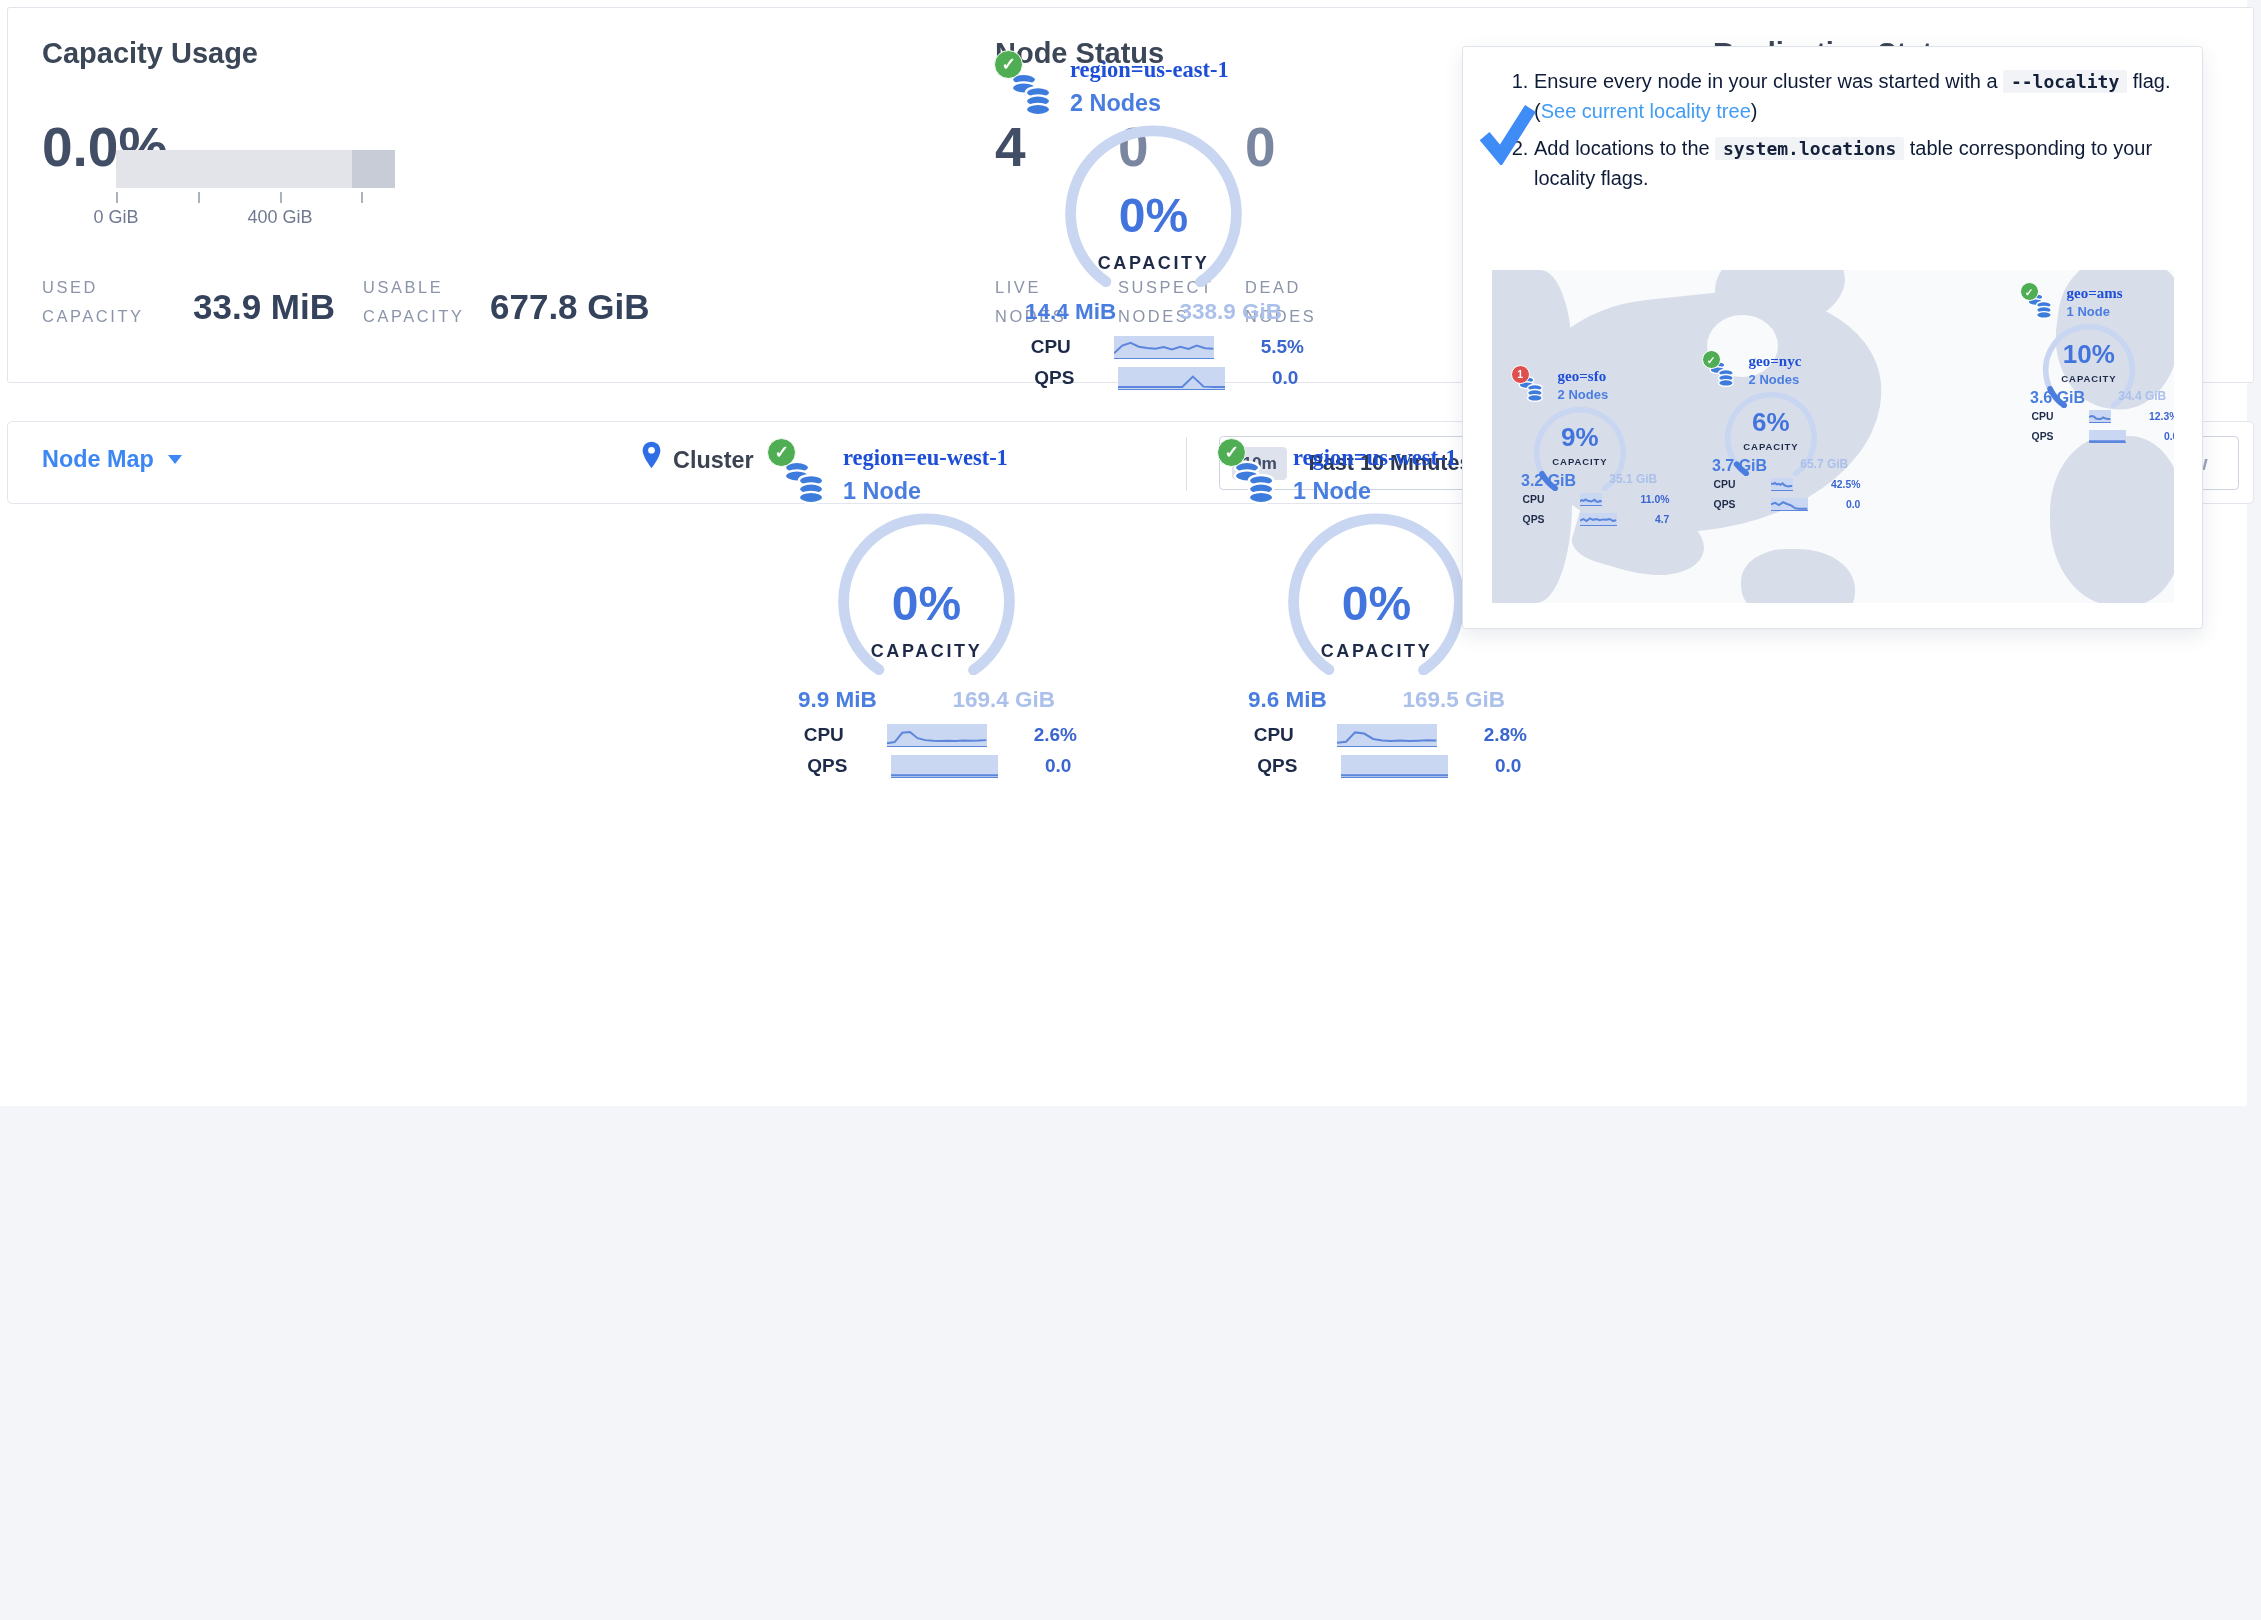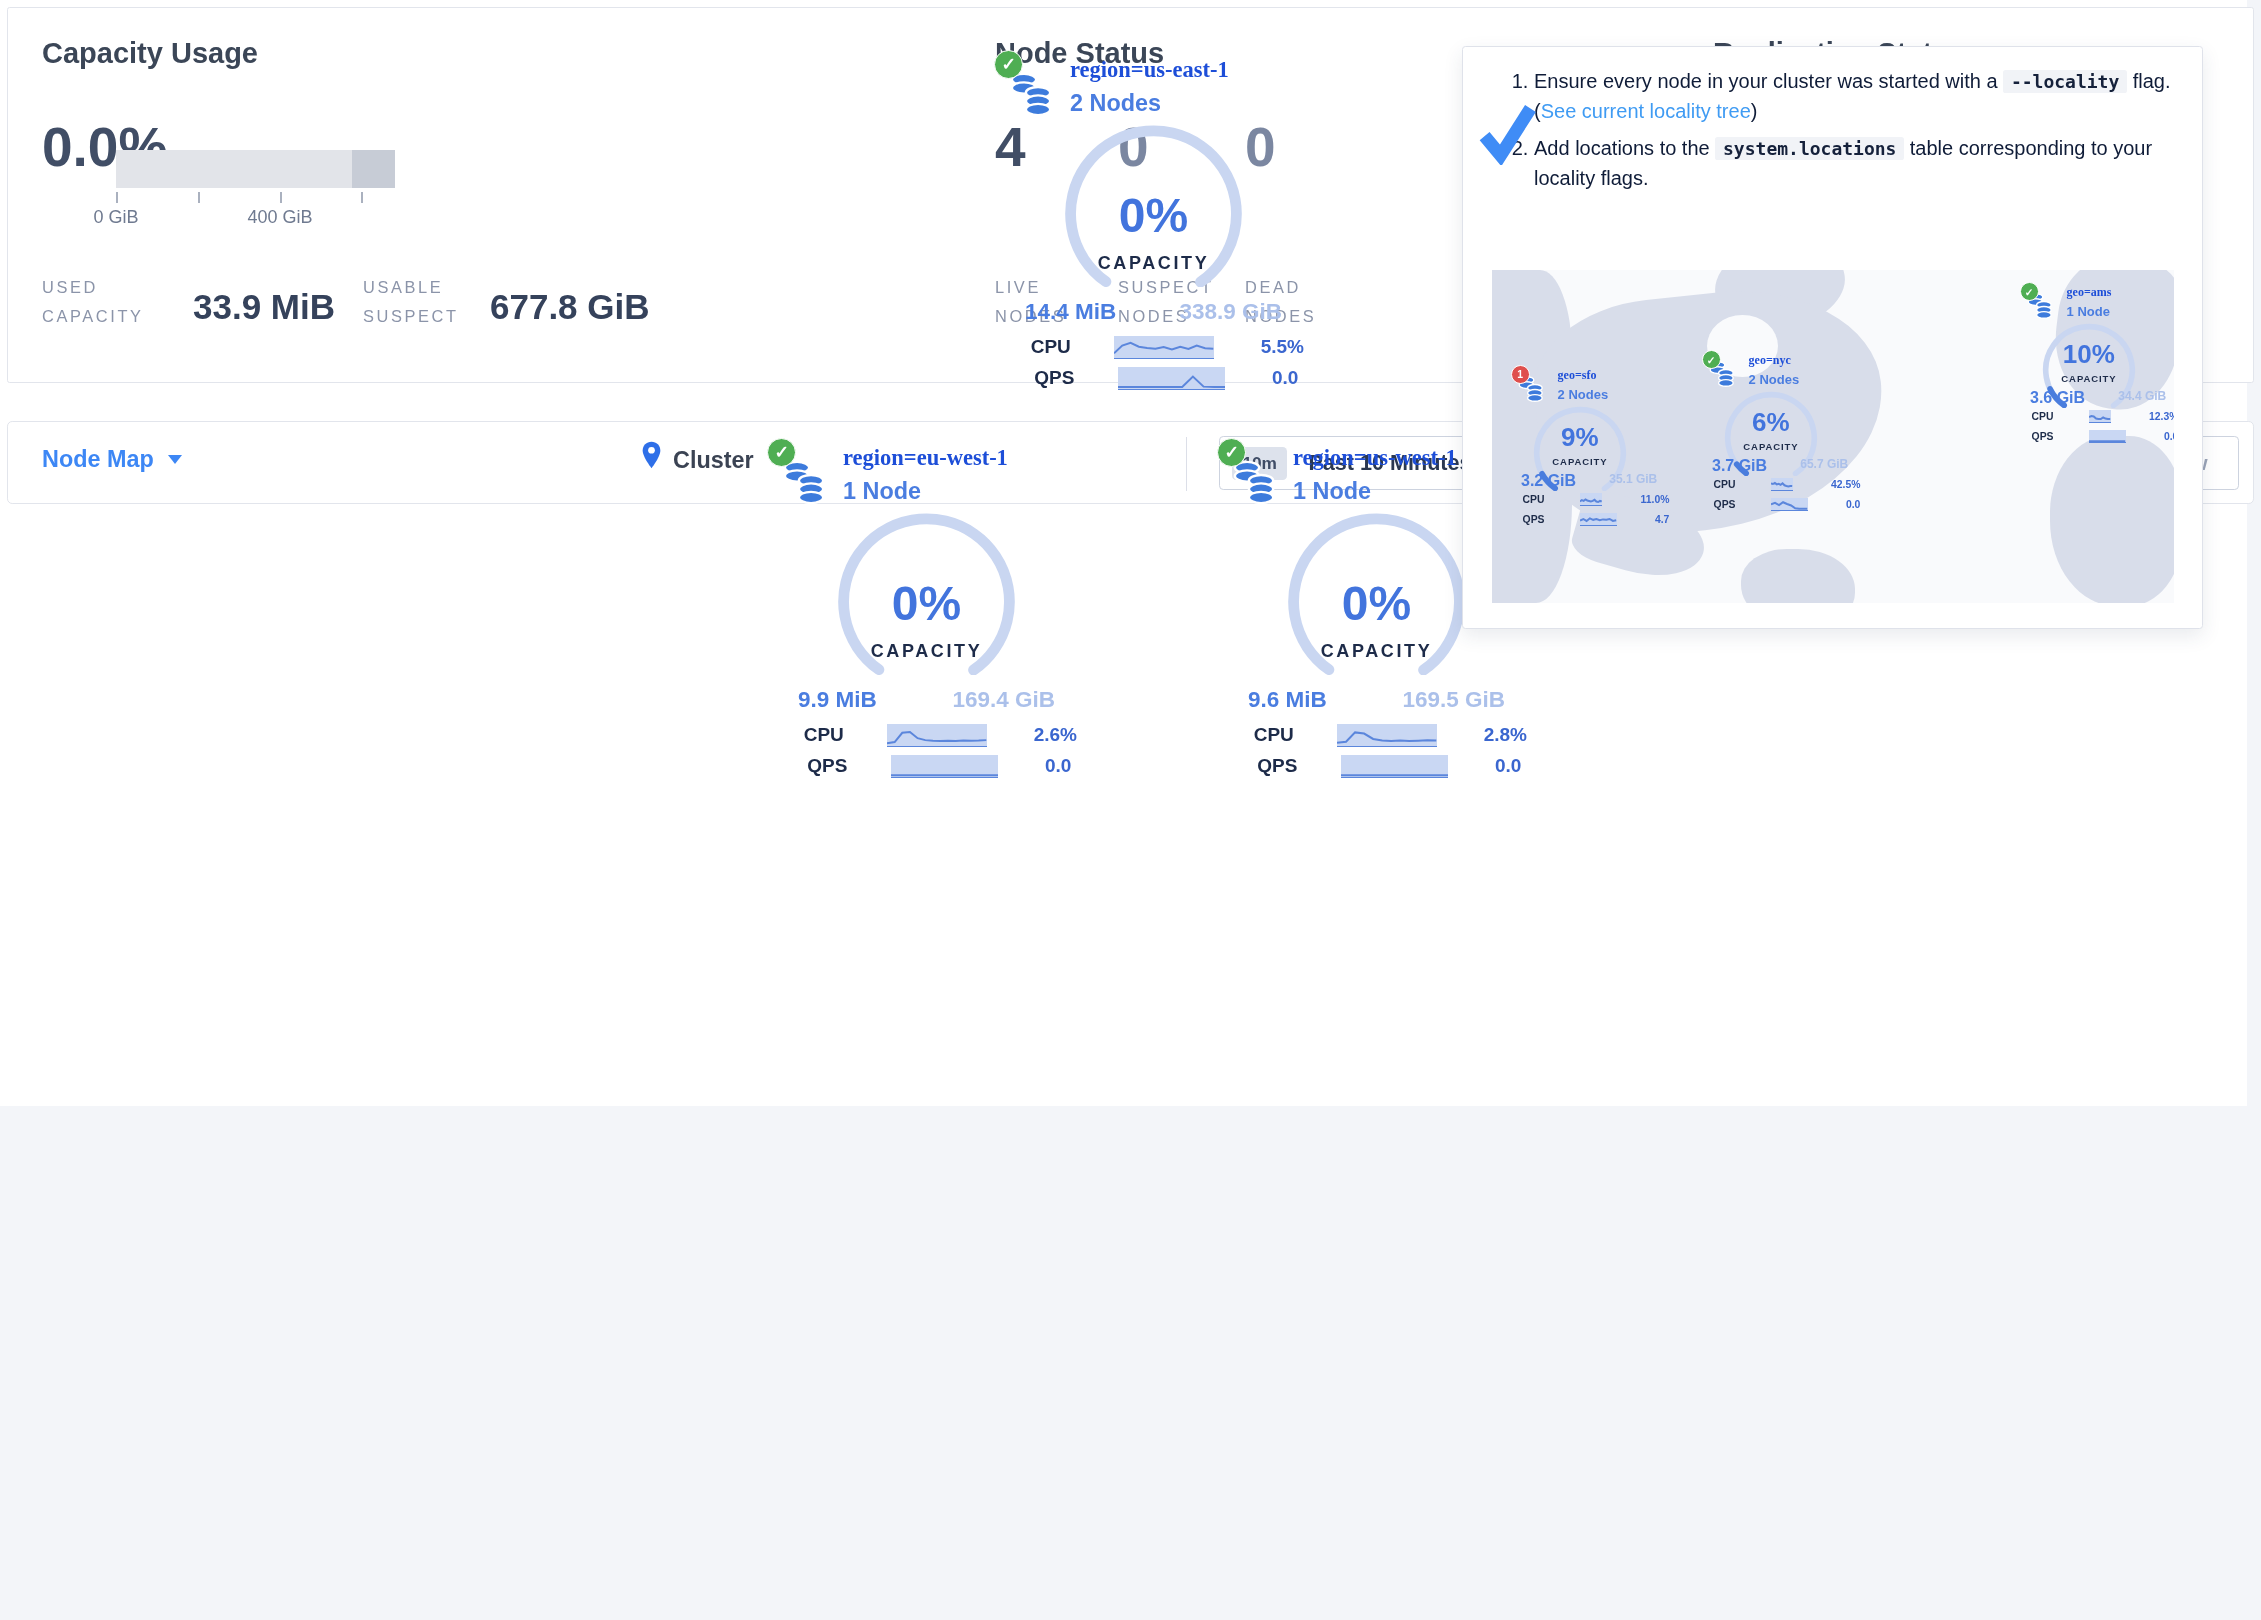--- a/index.html
+++ b/index.html
@@ -72,21 +72,21 @@
   .ng-mval { margin-left:19px; font-size:19px; font-weight:700; color:#3a66cf; }
 
   .ng-us-east { left:989px; top:50px; }
   .ng-eu-west { left:762px;  top:438px; }
   .ng-us-west { left:1212px; top:438px; }
 
   
   .node-group.mini { width:164px; height:164px; }
   .mini .ng-badge { left:0; top:0; width:19px; height:19px; border-width:1.3px; font-size:10.4px; }
   .mini .db-icon { left:7.8px; top:10.4px; width:26px; height:28px; }
-  .mini .ng-region { left:47px; top:2.6px; font-size:12px;text-align:right; }
+  .mini .ng-region { left:47px; top:2.6px; font-size:15px;text-align:right; }
   .mini .ng-count { left:47px; top:21.6px; font-size:13px; }
   .mini .ng-gauge { left:17.3px; top:36px; width:104px; height:90px; }
   .mini .ng-pct { top:21px; font-size:26px; }
   .mini .ng-capl { top:55px; font-size:9.5px; letter-spacing:0.9px; }
   .mini .ng-used { left:10.4px; top:107px; font-size:16px; }
   .mini .ng-total{ right:17.3px; top:107px; font-size:12px; }
   .mini .ng-row { left:12px; right:5.2px; }
   .mini .r-cpu { top:128px; } .mini .r-qps { top:148px; }
   .mini .ng-mlabel { width:35px; padding-right:7.8px; font-size:10.4px; }
   .mini .spark { width:57px; height:13px; border-bottom-width:1.3px; }
@@ -132,21 +132,21 @@
     <div class="tick tick1"></div>
     <div class="tick tick2"></div>
     <div class="tick tick3"></div>
     <div class="tick tick4"></div>
     <div class="tick-label tl-0">0 GiB</div>
     <div class="tick-label tl-400">400 GiB</div>
     <div class="caps-label" style="left:34px;">USED
 CAPACITY</div>
     <div class="caps-value" style="left:185px;">33.9 MiB</div>
     <div class="caps-label" style="left:355px;">USABLE
-SUSPECT</div>
+CAPACITY</div>
     <div class="caps-value" style="left:482px;">677.8 GiB</div>
 
     <h2 class="sec-title t-nodes">Node Status</h2>
     <div class="big-num nv1">4</div>
     <div class="big-num muted nv2">0</div>
     <div class="big-num muted nv3">0</div>
     <div class="caps-label nl1">LIVE
 NODES</div>
     <div class="caps-label nl2">SUSPECT
 NODES</div>

